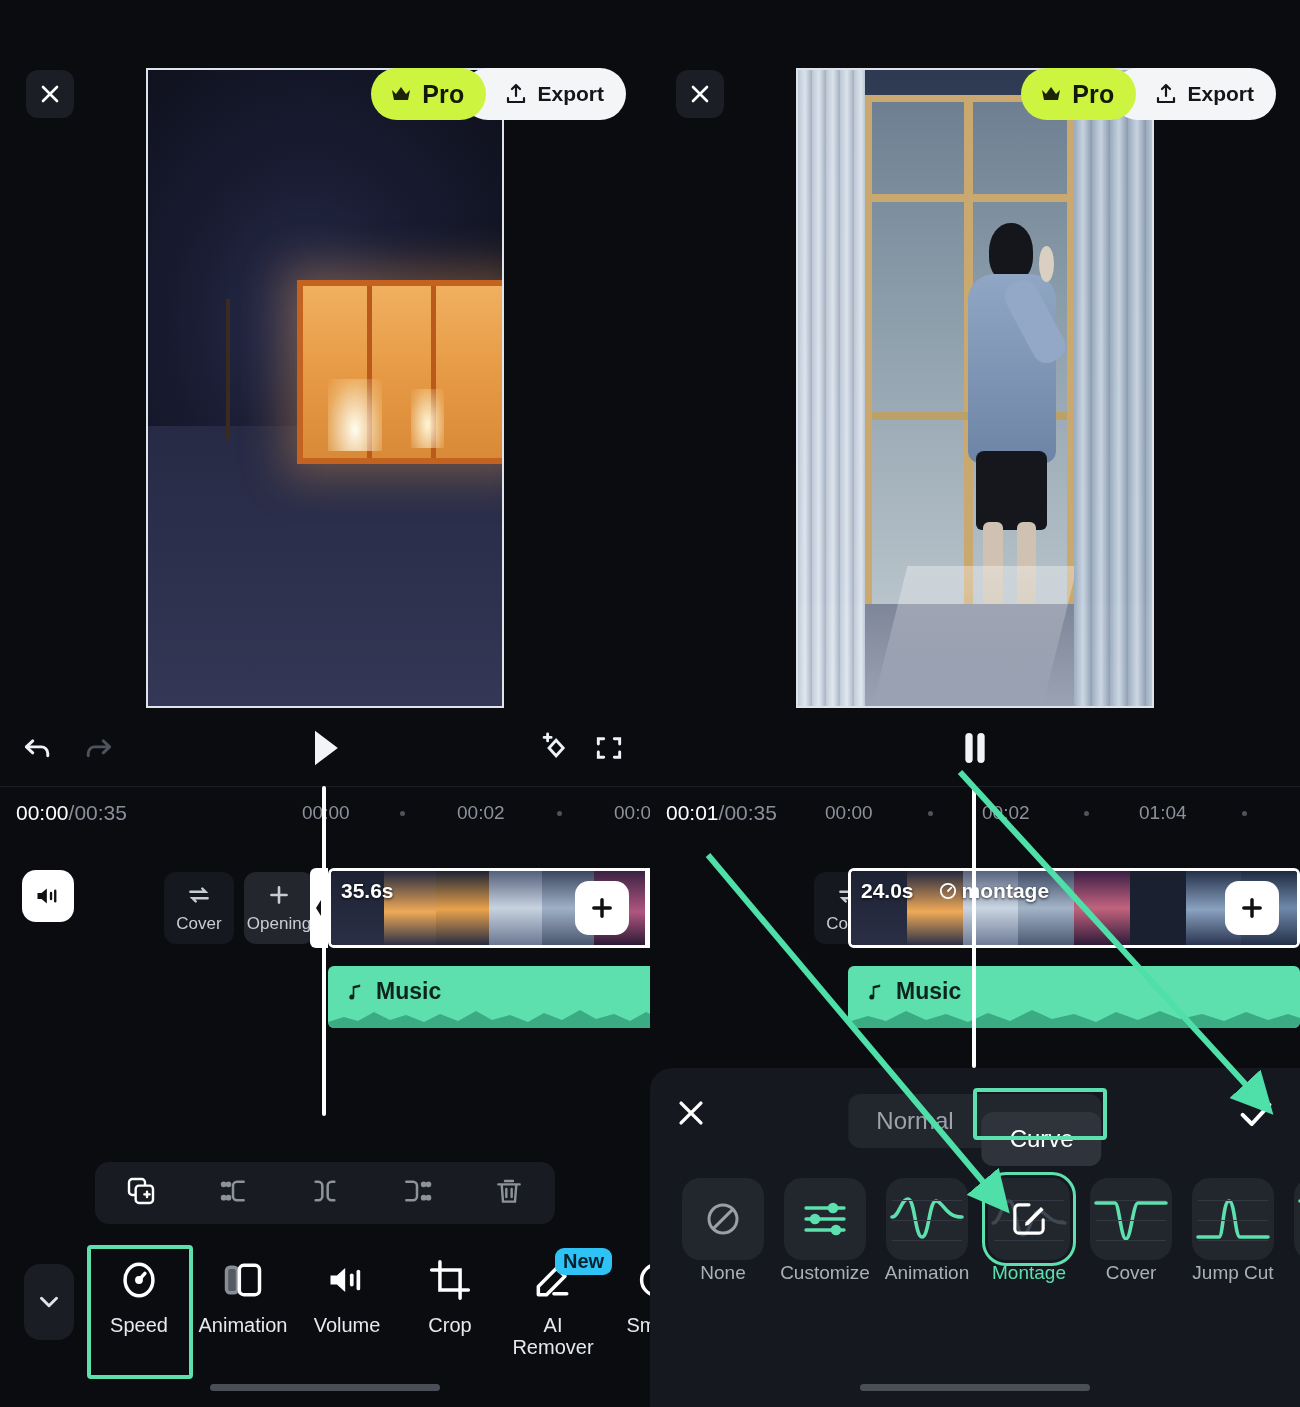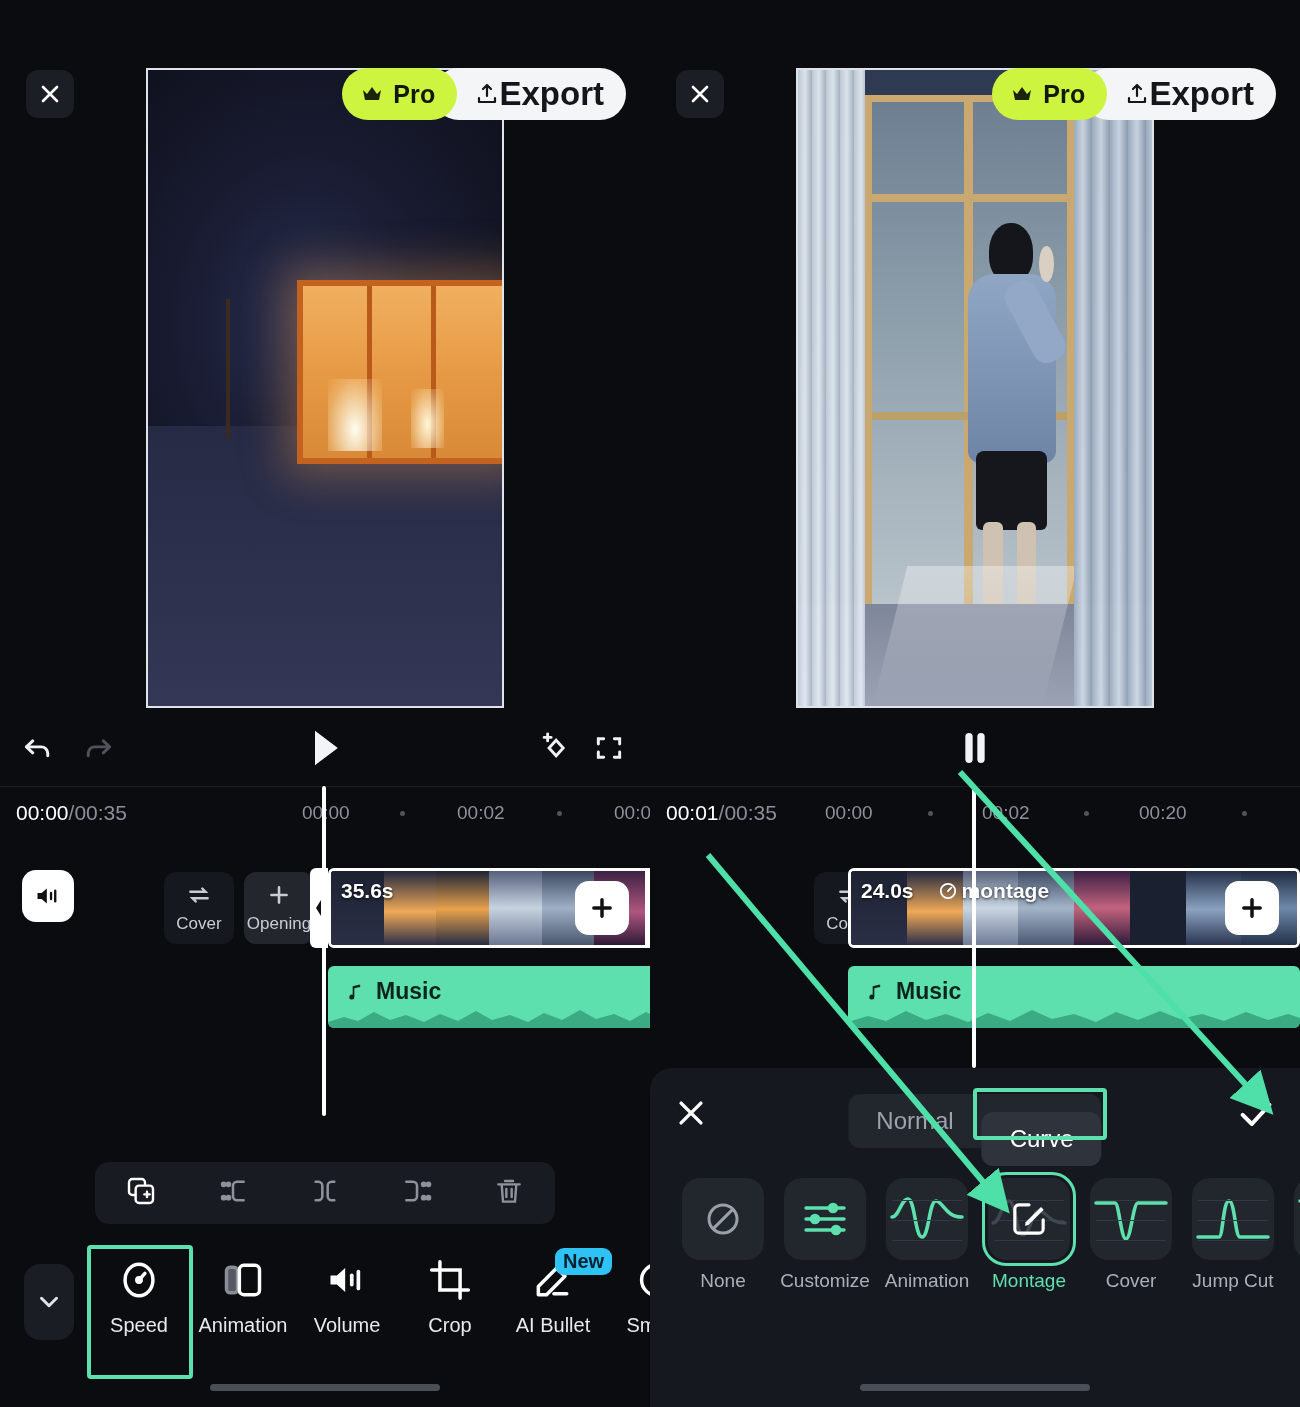--- a/index.html
+++ b/index.html
@@ -30,22 +30,22 @@
   .pro-btn {
     height: 52px; padding: 0 22px 0 18px; border-radius: 26px;
     background: #cdf53f; color: #14180b;
     display: flex; align-items: center; gap: 9px;
     font-size: 25px; font-weight: bold; letter-spacing: .2px;
     position: relative; z-index: 2;
   }
   .export-btn {
     height: 52px; padding: 0 22px 0 42px; margin-left: -24px; border-radius: 26px;
     background: #f4f5f7; color: #13161b;
-    display: flex; align-items: center; 
-    font-size: 33px; font-weight: bold;
+    display: flex; align-items: center; gap: 9px;
+    font-size: 21px; font-weight: bold;
     position: relative; z-index: 1;
   }
   .pro-btn svg, .export-btn svg { width: 24px; height: 24px; flex: none; }
 
   .video-frame {
     position: absolute; top: 68px; left: 146px; width: 358px; height: 640px;
     border: 2px solid #dfe3ea; overflow: hidden; background: #10131a;
   }
   .video-frame.right-frame { left: 146px; }
   .video-canvas { position: absolute; inset: 0; }
@@ -237,21 +237,21 @@
     height: 54px; background: #22262d; border-radius: 12px; display: flex; align-items: center;
   }
   .seg-item {
     height: 54px; padding: 0 28px; border-radius: 12px;
     display: flex; align-items: center; justify-content: center;
     font-size: 24px; color: #9da3ad;
   }
   .seg-item.active { background: #2f343c; color: #ffffff; margin-top: 36px; }
 
   .presets { position: absolute; left: 0; top: 110px; width: 650px; height: 135px; display: flex; align-items: flex-start; padding-left: 32px; gap: 20px; }
-  .preset { width: 82px; flex: none; display: flex; flex-direction: column; align-items: center; gap: 10px; }
+  .preset { width: 82px; flex: none; display: flex; flex-direction: column; align-items: center; gap: 2px; }
   .ptile {
     width: 82px; height: 82px; border-radius: 18px; background: #22262d;
     display: flex; align-items: center; justify-content: center; position: relative; overflow: hidden;
   }
   .plabel { font-size: 19px; color: #aab0ba; }
   .preset.sel .plabel { color: #5de0ae; }
   .preset.sel .ptile { outline: 3px solid #5de0ae; outline-offset: 3px; }
   .gridlines { position: absolute; inset: 0; }
   .gridlines i { position: absolute; left: 6px; right: 6px; height: 1px; background: #333942; }
 
@@ -510,21 +510,21 @@
       </div>
 
       <div class="tool" style="left:502px">
         <span class="ibox">
           <svg width="44" height="44" viewBox="0 0 24 24" fill="none" stroke="#fff" stroke-width="1.9" stroke-linecap="round" stroke-linejoin="round">
             <path d="M4 15.5L14 5.5l4.5 4.5-10 10H4z"></path>
               <path d="M12.5 19.5h7"></path>
           </svg>
           <span class="newbadge">New</span>
         </span>
-        <span class="tlabel">AI Bullet</span>
+        <span class="tlabel">AI Remover</span>
       </div>
 
       <div class="tool" style="left:606px">
         <span class="ibox">
           <svg width="44" height="44" viewBox="0 0 24 24" fill="none" stroke="#fff" stroke-width="1.9" stroke-linecap="round">
             <circle cx="12" cy="12" r="8.4"></circle>
           </svg>
         </span>
         <span class="tlabel">Sm Cu</span>
       </div>
@@ -592,21 +592,21 @@
     </div>
 
     <div class="ruler">
       <div class="tc">
         <span>00:01</span><span class="tot">/00:35</span>
       </div>
       <div class="tick" style="left:175px">00:00</div>
       <div class="dot" style="left:278px"></div>
       <div class="tick" style="left:332px">00:02</div>
       <div class="dot" style="left:434px"></div>
-      <div class="tick" style="left:489px">00:20</div>
+      <div class="tick" style="left:489px">01:04</div>
       <div class="dot" style="left:592px"></div>
     </div>
 
     <div class="tracks">
       <div class="chip chip-cover">
         <svg width="26" height="26" viewBox="0 0 24 24" fill="none" stroke="#c8ccd3" stroke-width="2.2" stroke-linecap="round">
           <path d="M4 9h14l-3-3M20 15H6l3 3"></path>
         </svg>
         <span>Cover</span>
       </div>

